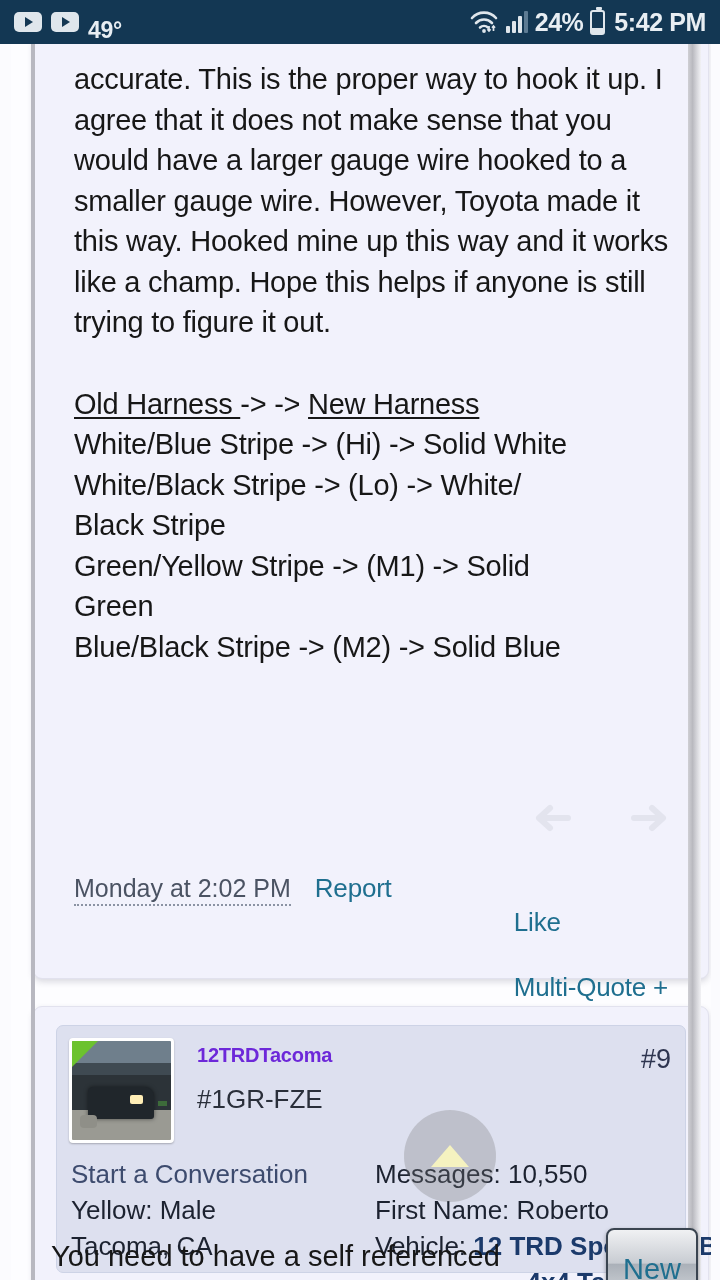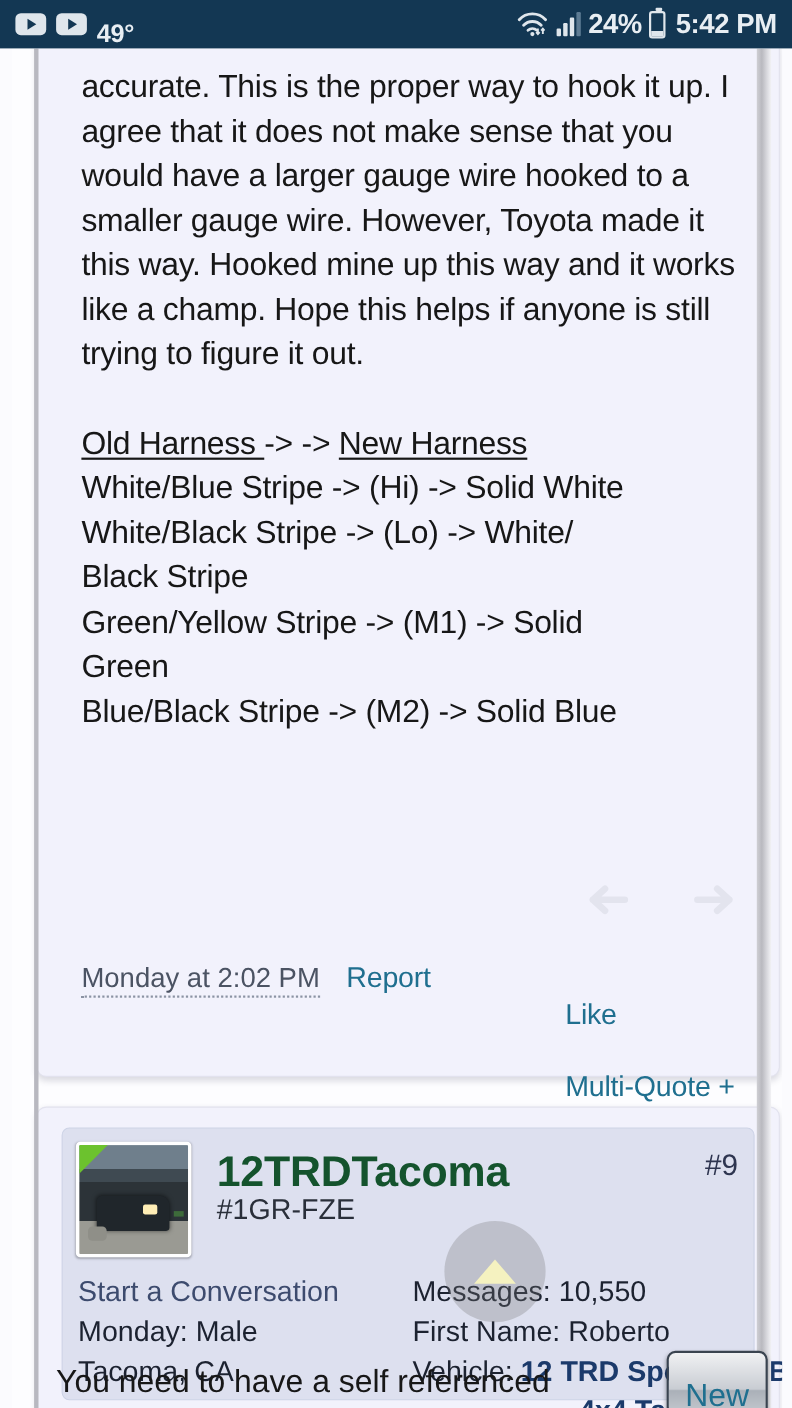--- a/index.html
+++ b/index.html
@@ -221,23 +221,23 @@
     left: 0; top: 0;
     width: 0; height: 0;
     border-top: 26px solid #6cc22e;
     border-right: 26px solid transparent;
     z-index: 5;
   }
 
   .username {
     position: absolute;
     left: 140px; top: 18px;
-    font-size: 39px;
+    font-size: 20px;
     font-weight: bold;
-    color: #14532d;
+    color: #6d28d9;
     letter-spacing: -.2px;
   }
   .user-title {
     position: absolute;
     left: 140px; top: 58px;
     font-size: 26px;
     color: #2a2f3a;
   }
   .post-number {
     position: absolute;
@@ -402,21 +402,21 @@
           <div class="avatar-img"></div>
           <div class="green-flag"></div>
         </div>
 
         <div class="username">12TRDTacoma</div>
         <div class="user-title">#1GR-FZE</div>
         <div class="post-number">#9</div>
 
         <div class="info-col-left">
           <span class="conv-link">Start a Conversation</span>
-          <span class="info-line">Monday:  Male</span><br>
+          <span class="info-line">Yellow:  Male</span><br>
           <span class="info-line">Tacoma, CA</span>
         </div>
 
         <div class="info-col-right">
           <span class="info-line">Messages:  10,550</span><br>
           <span class="info-line">First Name:  Roberto</span><br>
           <span class="info-line"><span>Vehicle:</span> <span class="vehicle-val">12 TRD Sport DCLB</span></span>
           <span class="vehicle-val2">4x4 Tacoma</span>
         </div>
       </div>

